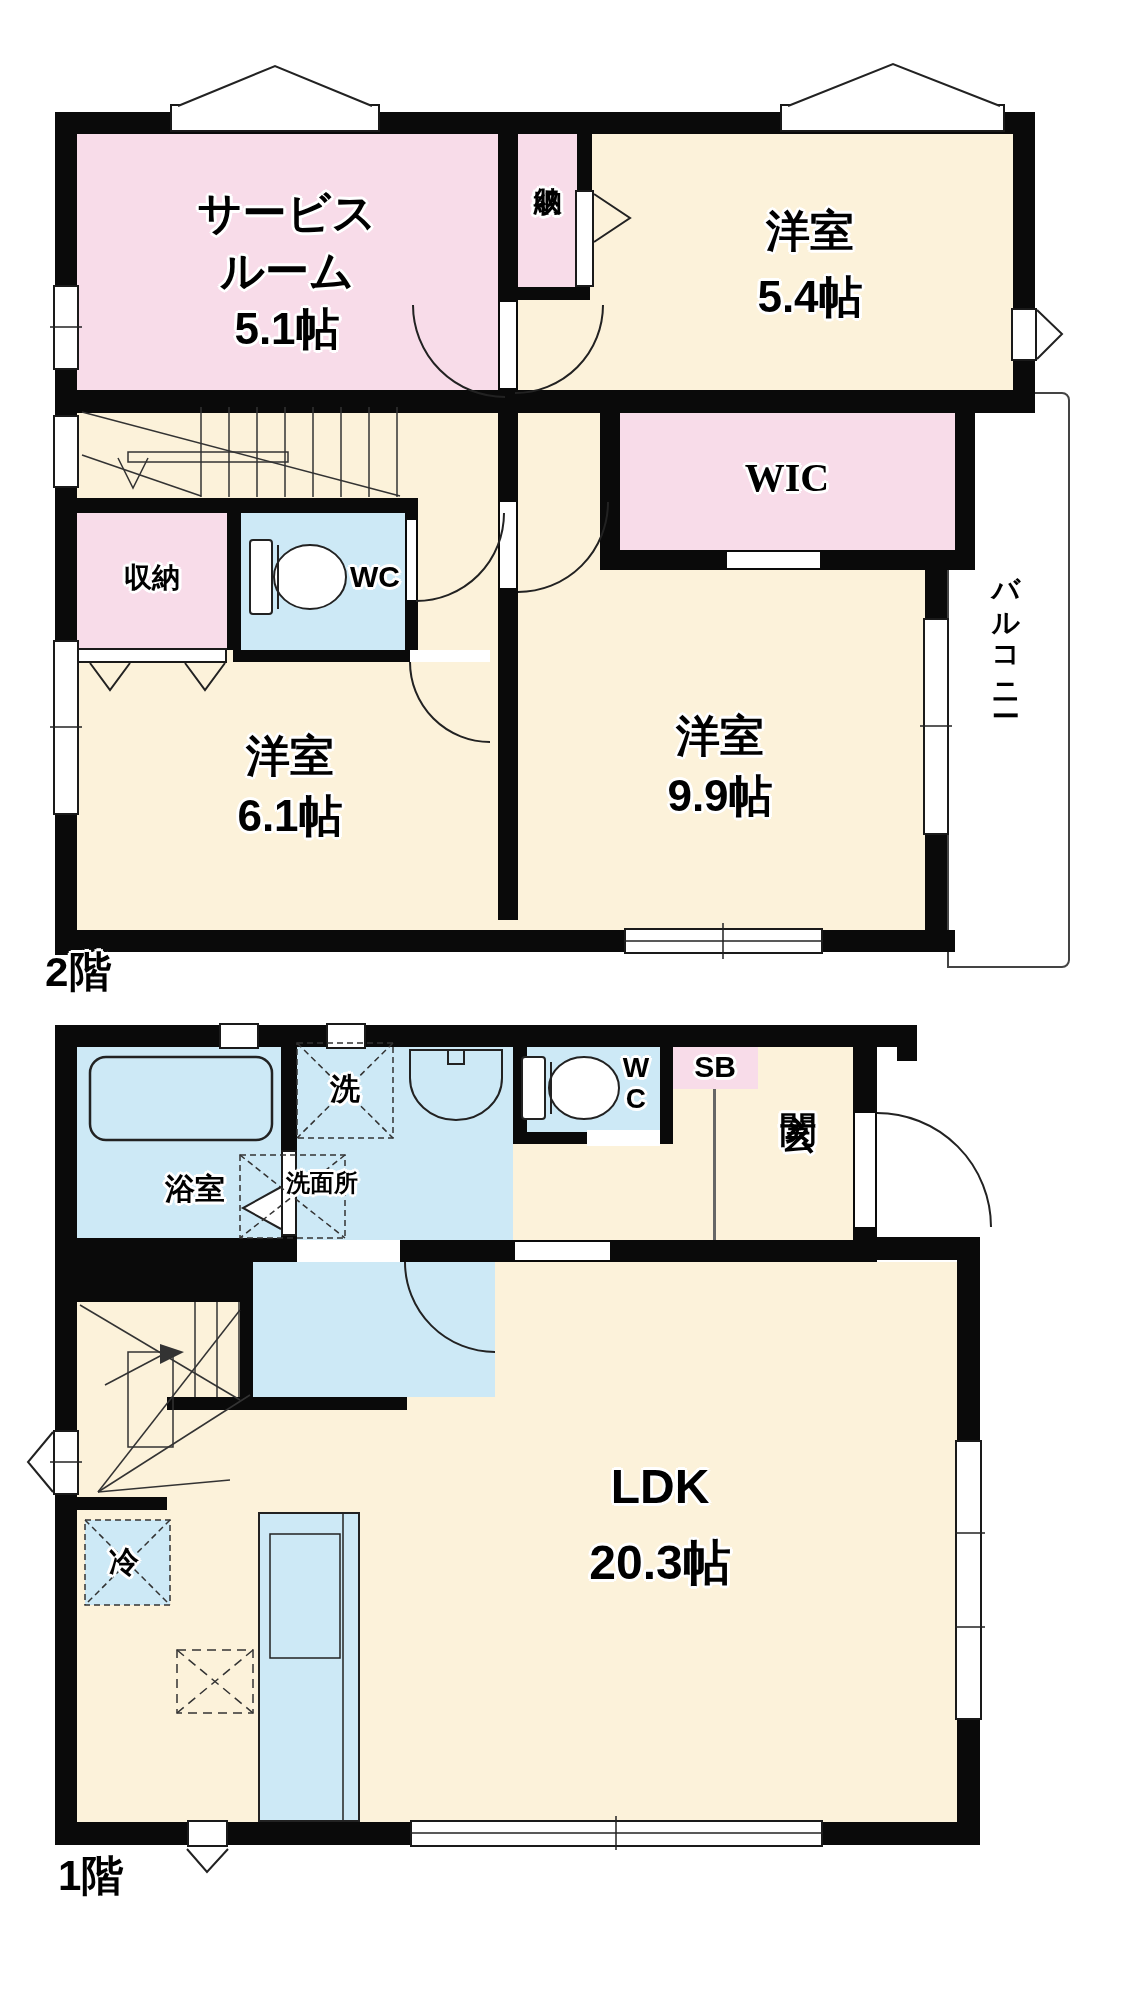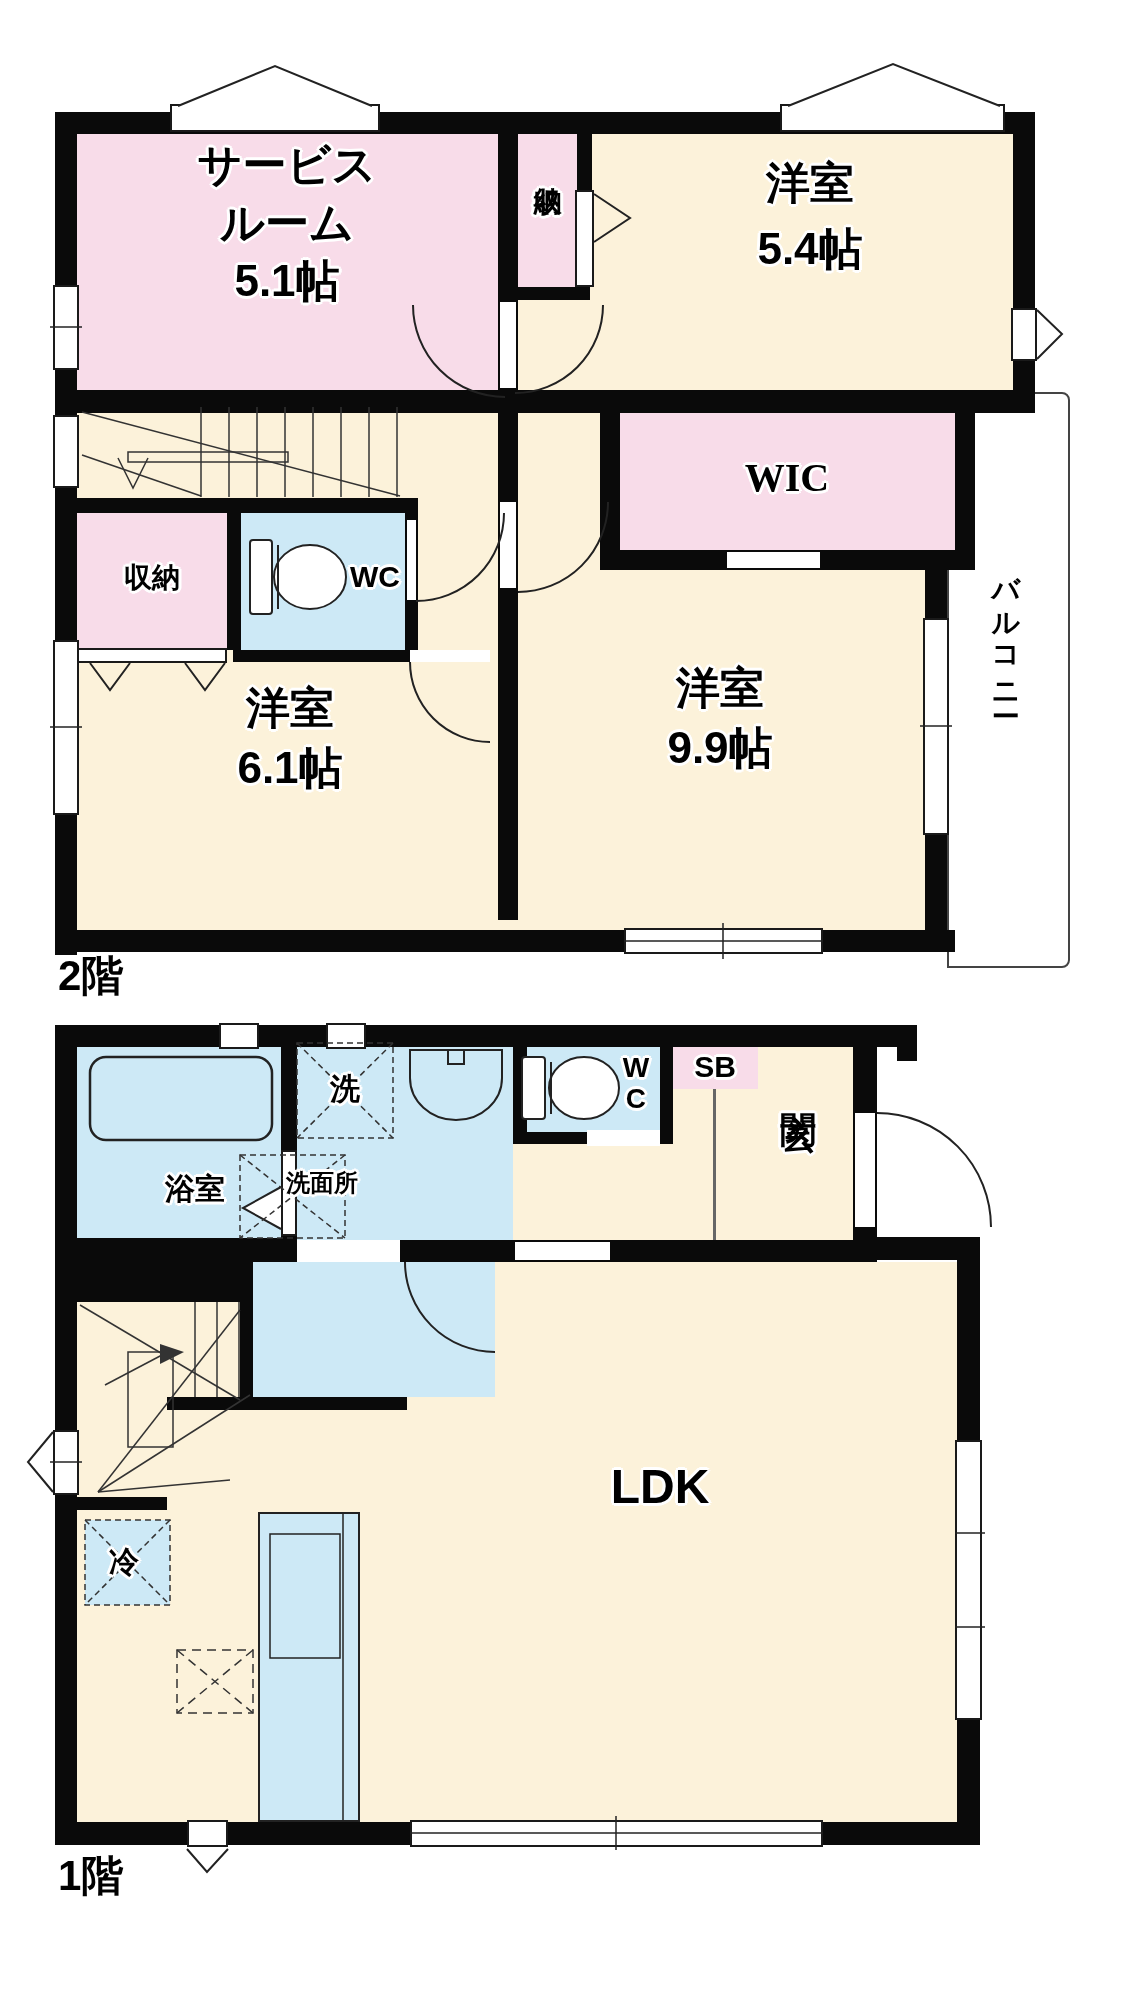--- a/index.html
+++ b/index.html
@@ -11,21 +11,21 @@
   .gap{position:absolute;background:#fff;}
   .thinline{position:absolute;background:#666;}
   svg.overlay{position:absolute;left:0;top:0;pointer-events:none;}
   .lbl{position:absolute;font-weight:bold;color:#000;white-space:nowrap;line-height:1.12;
        text-shadow:-2px -2px 0 #fff,2px -2px 0 #fff,-2px 2px 0 #fff,2px 2px 0 #fff,
                    0 -3px 0 #fff,0 3px 0 #fff,-3px 0 0 #fff,3px 0 0 #fff;}
   .ctr{transform:translateX(-50%);}
   .vtx{writing-mode:vertical-rl;}
   .vup{writing-mode:vertical-rl;text-orientation:upright;}
   .serif{font-family:"Liberation Serif","DejaVu Serif",serif;}
-  .f44{font-size:44px;} .f54{font-size:48px;} .f42{font-size:42px;} .f40{font-size:40px;}
+  .f44{font-size:44px;margin-top:48px;} .f54{font-size:48px;} .f42{font-size:42px;} .f40{font-size:40px;}
   .f36{font-size:36px;} .f32{font-size:24px;} .f30{font-size:30px;} .f28{font-size:28px;}
 </style>
 </head>
 <body>
 
 <div id="plan">
 
   <div class="base" style="left:77px;top:134px;width:936px;height:256px;background:#fcf2da;"></div>
   <div class="base" style="left:77px;top:413px;width:868px;height:517px;background:#fcf2da;"></div>
   <div class="base" style="left:947px;top:392px;width:123px;height:576px;background:#fff;border:2px solid #444;border-radius:0 8px 8px 0;box-sizing:border-box;"></div>
@@ -231,25 +231,26 @@
   <div class="lbl ctr f44" style="left:810px;top:158px;">洋室</div>
   <div class="lbl ctr f44" style="left:810px;top:224px;">5.4帖</div>
   <div class="lbl ctr f40 serif" style="left:787px;top:456px;">WIC</div>
   <div class="lbl ctr f28" style="left:152px;top:562px;">収納</div>
   <div class="lbl f30" style="left:350px;top:560px;">WC</div>
   <div class="lbl ctr f44" style="left:290px;top:683px;">洋室</div>
   <div class="lbl ctr f44" style="left:290px;top:743px;">6.1帖</div>
   <div class="lbl ctr f44" style="left:720px;top:663px;">洋室</div>
   <div class="lbl ctr f44" style="left:720px;top:723px;">9.9帖</div>
   <div class="lbl vtx f28" style="left:990px;top:558px;letter-spacing:4px;">バルコニー</div>
-  <div class="lbl f42" style="left:58px;top:952px;">2階</div>
+  <div class="lbl f42" style="left:44px;top:952px;font-family:Liberation Mono, monospace;">2階</div>
 
   <div class="lbl ctr f30" style="left:195px;top:1172px;">浴室</div>
   <div class="lbl ctr f30" style="left:345px;top:1072px;">洗</div>
   <div class="lbl ctr f32" style="left:322px;top:1170px;">洗面所</div>
   <div class="lbl vup f28" style="left:620px;top:1052px;">WC</div>
   <div class="lbl ctr f30" style="left:715px;top:1050px;">SB</div>
   <div class="lbl vtx f36" style="left:778px;top:1085px;">玄関</div>
   <div class="lbl ctr f54" style="left:660px;top:1460px;">LDK</div>
+  <div class="lbl ctr f54" style="left:660px;top:1536px;">20.3帖</div>
   <div class="lbl ctr f30" style="left:124px;top:1545px;">冷</div>
   <div class="lbl f42" style="left:58px;top:1852px;">1階</div>
 
 </div>
 
 </body></html>

